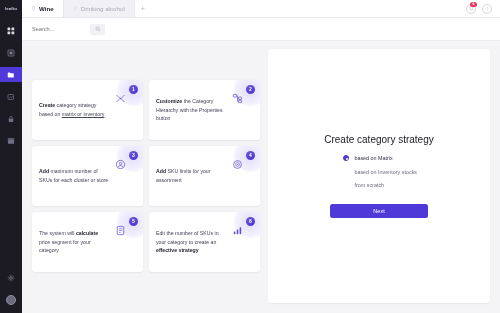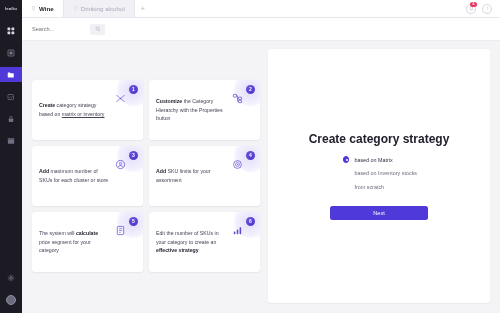--- a/index.html
+++ b/index.html
@@ -275,22 +275,22 @@
     border-radius: 3px;
     display: flex;
     flex-direction: column;
     align-items: center;
     justify-content: center;
     box-shadow: 0 .5px 1.5px rgba(40,40,70,.06);
     padding: 10px;
     box-sizing: border-box;
   }
   .rp-title {
-    font-size: 12px;
-    font-weight: bold;
+    font-size: 10px;
+    font-weight: normal;
     color: #20202e;
     margin-bottom: 10px;
     text-align: center;
   }
   .radio-group {
     display: flex;
     flex-direction: column;
     gap: 7px;
     margin-bottom: 16px;
     align-self: center;

